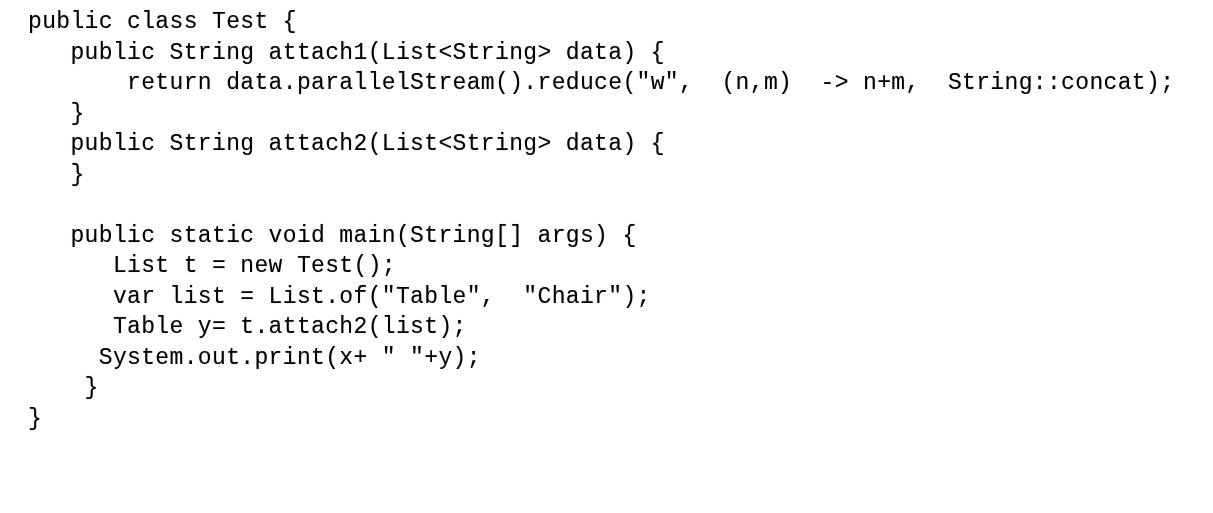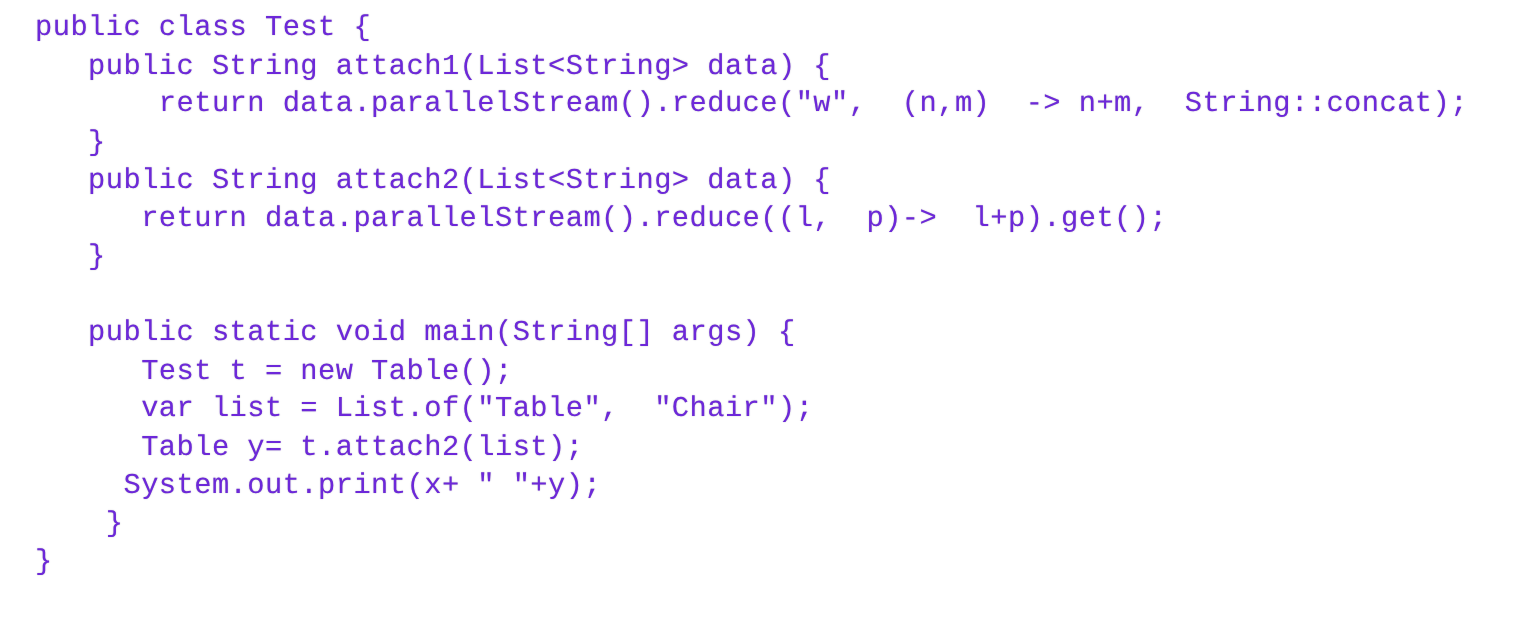--- a/index.html
+++ b/index.html
@@ -14,40 +14,39 @@
   }
   .code-snippet {
     box-sizing: border-box;
     width: 1213px;
     height: 513px;
     padding: 7px 0 0 28px;
     font-family: "Liberation Mono", "DejaVu Sans Mono", monospace;
     font-size: 23px;
     line-height: 30.5px;
     letter-spacing: 0.35px;
-    color: #6d28d9;
+    color: #000000;
     text-shadow: 0 0 1px rgba(40, 40, 70, 0.38);
   }
   .code-line {
     height: 30.5px;
     white-space: pre;
   }
 </style>
 </head>
 <body>
 
 <div class="code-snippet">
   <div class="code-line">public class Test {</div>
   <div class="code-line">   public String attach1(List&lt;String&gt; data) {</div>
   <div class="code-line">       return data.parallelStream().reduce("w",  (n,m)  -&gt; n+m,  String::concat);</div>
   <div class="code-line">   }</div>
   <div class="code-line">   public String attach2(List&lt;String&gt; data) {</div>
-  <div class="code-line">      return data.parallelStream().reduce((l,  p)-&gt;  l+p).get();</div>
   <div class="code-line">   }</div>
   <div class="code-line"></div>
   <div class="code-line">   public static void main(String[] args) {</div>
-  <div class="code-line">      Test t = new Table();</div>
+  <div class="code-line">      List t = new Test();</div>
   <div class="code-line">      var list = List.of("Table",  "Chair");</div>
   <div class="code-line">      Table y= t.attach2(list);</div>
   <div class="code-line">     System.out.print(x+ " "+y);</div>
   <div class="code-line">    }</div>
   <div class="code-line">}</div>
 </div>
 
 </body></html>

